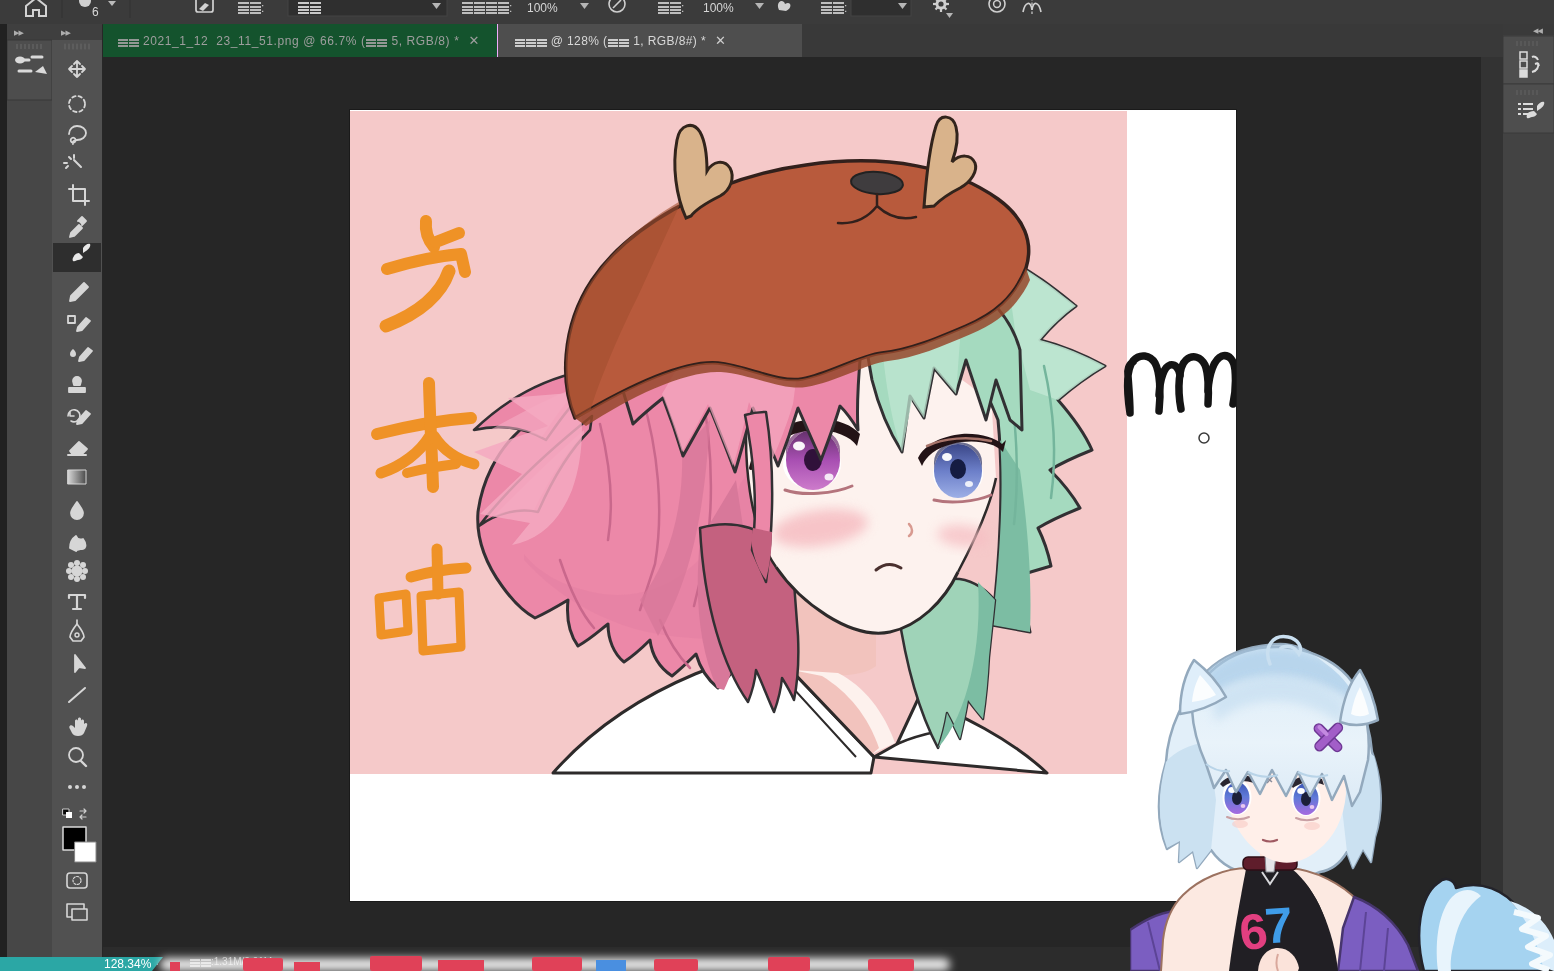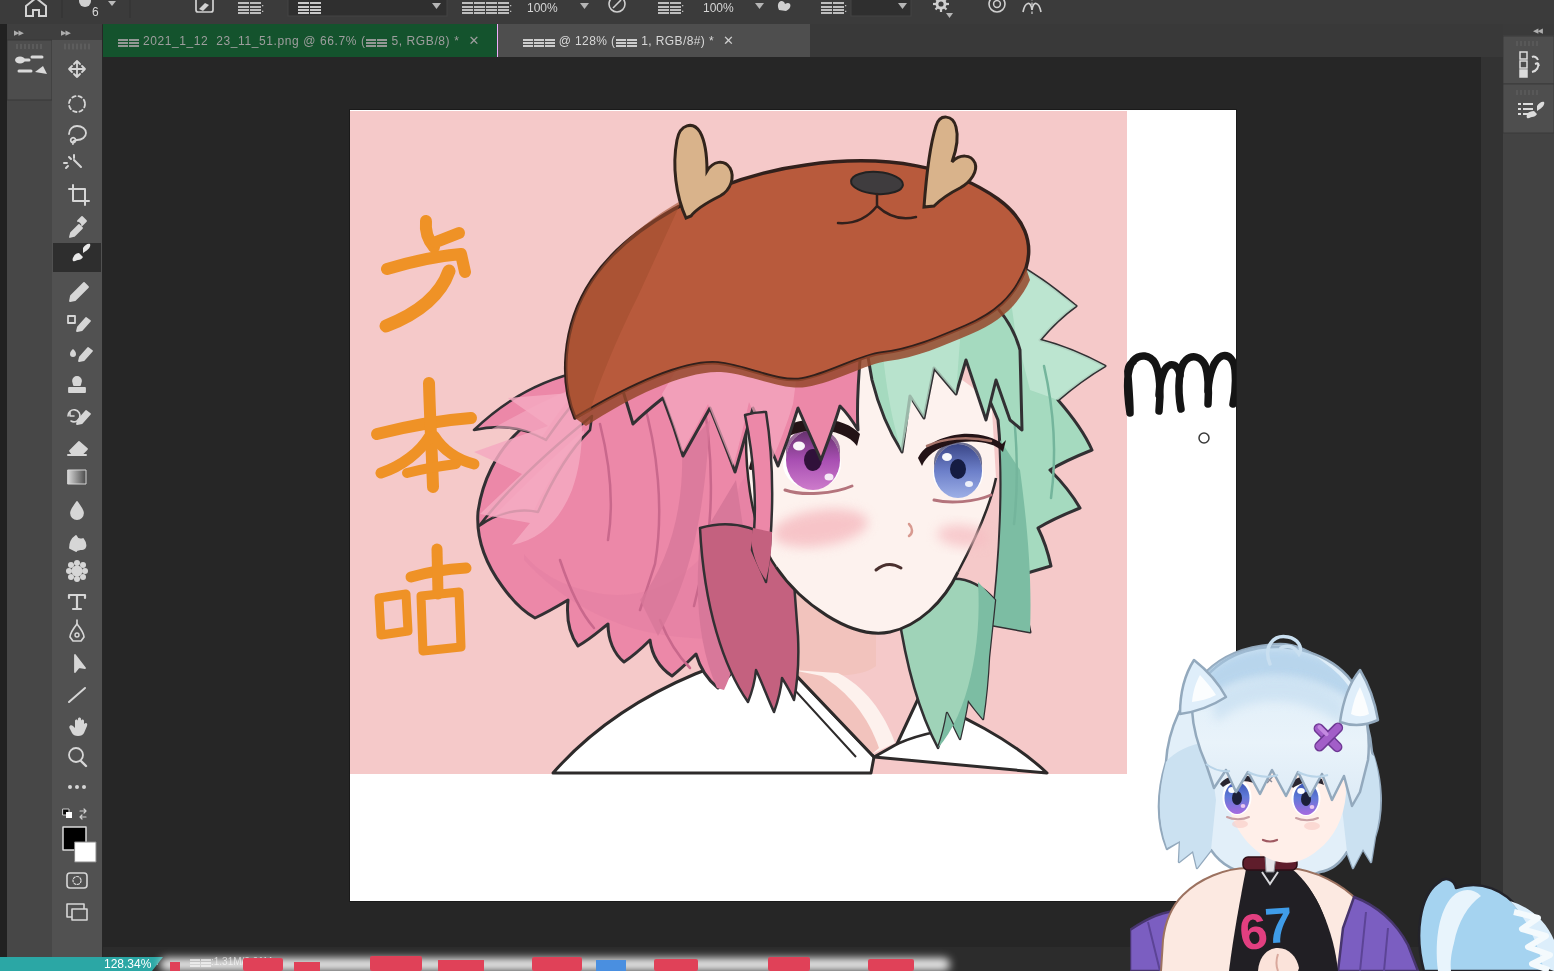--- a/index.html
+++ b/index.html
@@ -229,21 +229,21 @@
     <span style="position:absolute;left:527px;top:1px;color:#d6d6d6">100%</span>
     <span style="position:absolute;left:657px;top:1px;color:#c9c9c9"><span class="cjk"></span><span class="cjk"></span>:</span>
     <span style="position:absolute;left:703px;top:1px;color:#d6d6d6">100%</span>
     <span style="position:absolute;left:820px;top:1px;color:#c9c9c9"><span class="cjk"></span><span class="cjk"></span>:</span>
   </div>
   <div class="abs" id="tabbar">
     <div class="tab" style="left:0px;width:394px;background:#14532d;border-right:3px solid #f0abfc;">
       <span style="margin-left:14px;white-space:nowrap;color:#9e9e9e;letter-spacing:.6px"><span class="cjk sm"></span><span class="cjk sm"></span> 2021_1_12&nbsp; 23_11_51.png @ 66.7% (<span class="cjk sm"></span><span class="cjk sm"></span> 5, RGB/8) *</span>
       <span style="margin-left:9px;color:#9e9e9e;font-size:13px">✕</span>
     </div>
-    <div class="tab" style="left:395px;width:304px;background:#4e4e4e;color:#d8d8d8;padding-left:8px;">
+    <div class="tab" style="left:395px;width:304px;background:#4e4e4e;color:#d8d8d8;">
       <span style="margin-left:16px;white-space:nowrap;color:#d8d8d8;letter-spacing:.4px"><span class="cjk sm"></span><span class="cjk sm"></span><span class="cjk sm"></span> @ 128% (<span class="cjk sm"></span><span class="cjk sm"></span> 1, RGB/8#) *</span>
       <span style="margin-left:9px;color:#cfcfcf;font-size:13px">✕</span>
     </div>
   </div>
 
   <div class="abs" id="lcol0"></div>
   <div class="abs" id="lcol1">
     <svg width="45" height="939" style="position:absolute;left:0;top:0">
       <rect x="0" y="0" width="45" height="16" fill="#3f3f3f"></rect>
       <text x="7" y="11" fill="#adadad" font-size="7" style="letter-spacing:-1px">▶▶</text>

